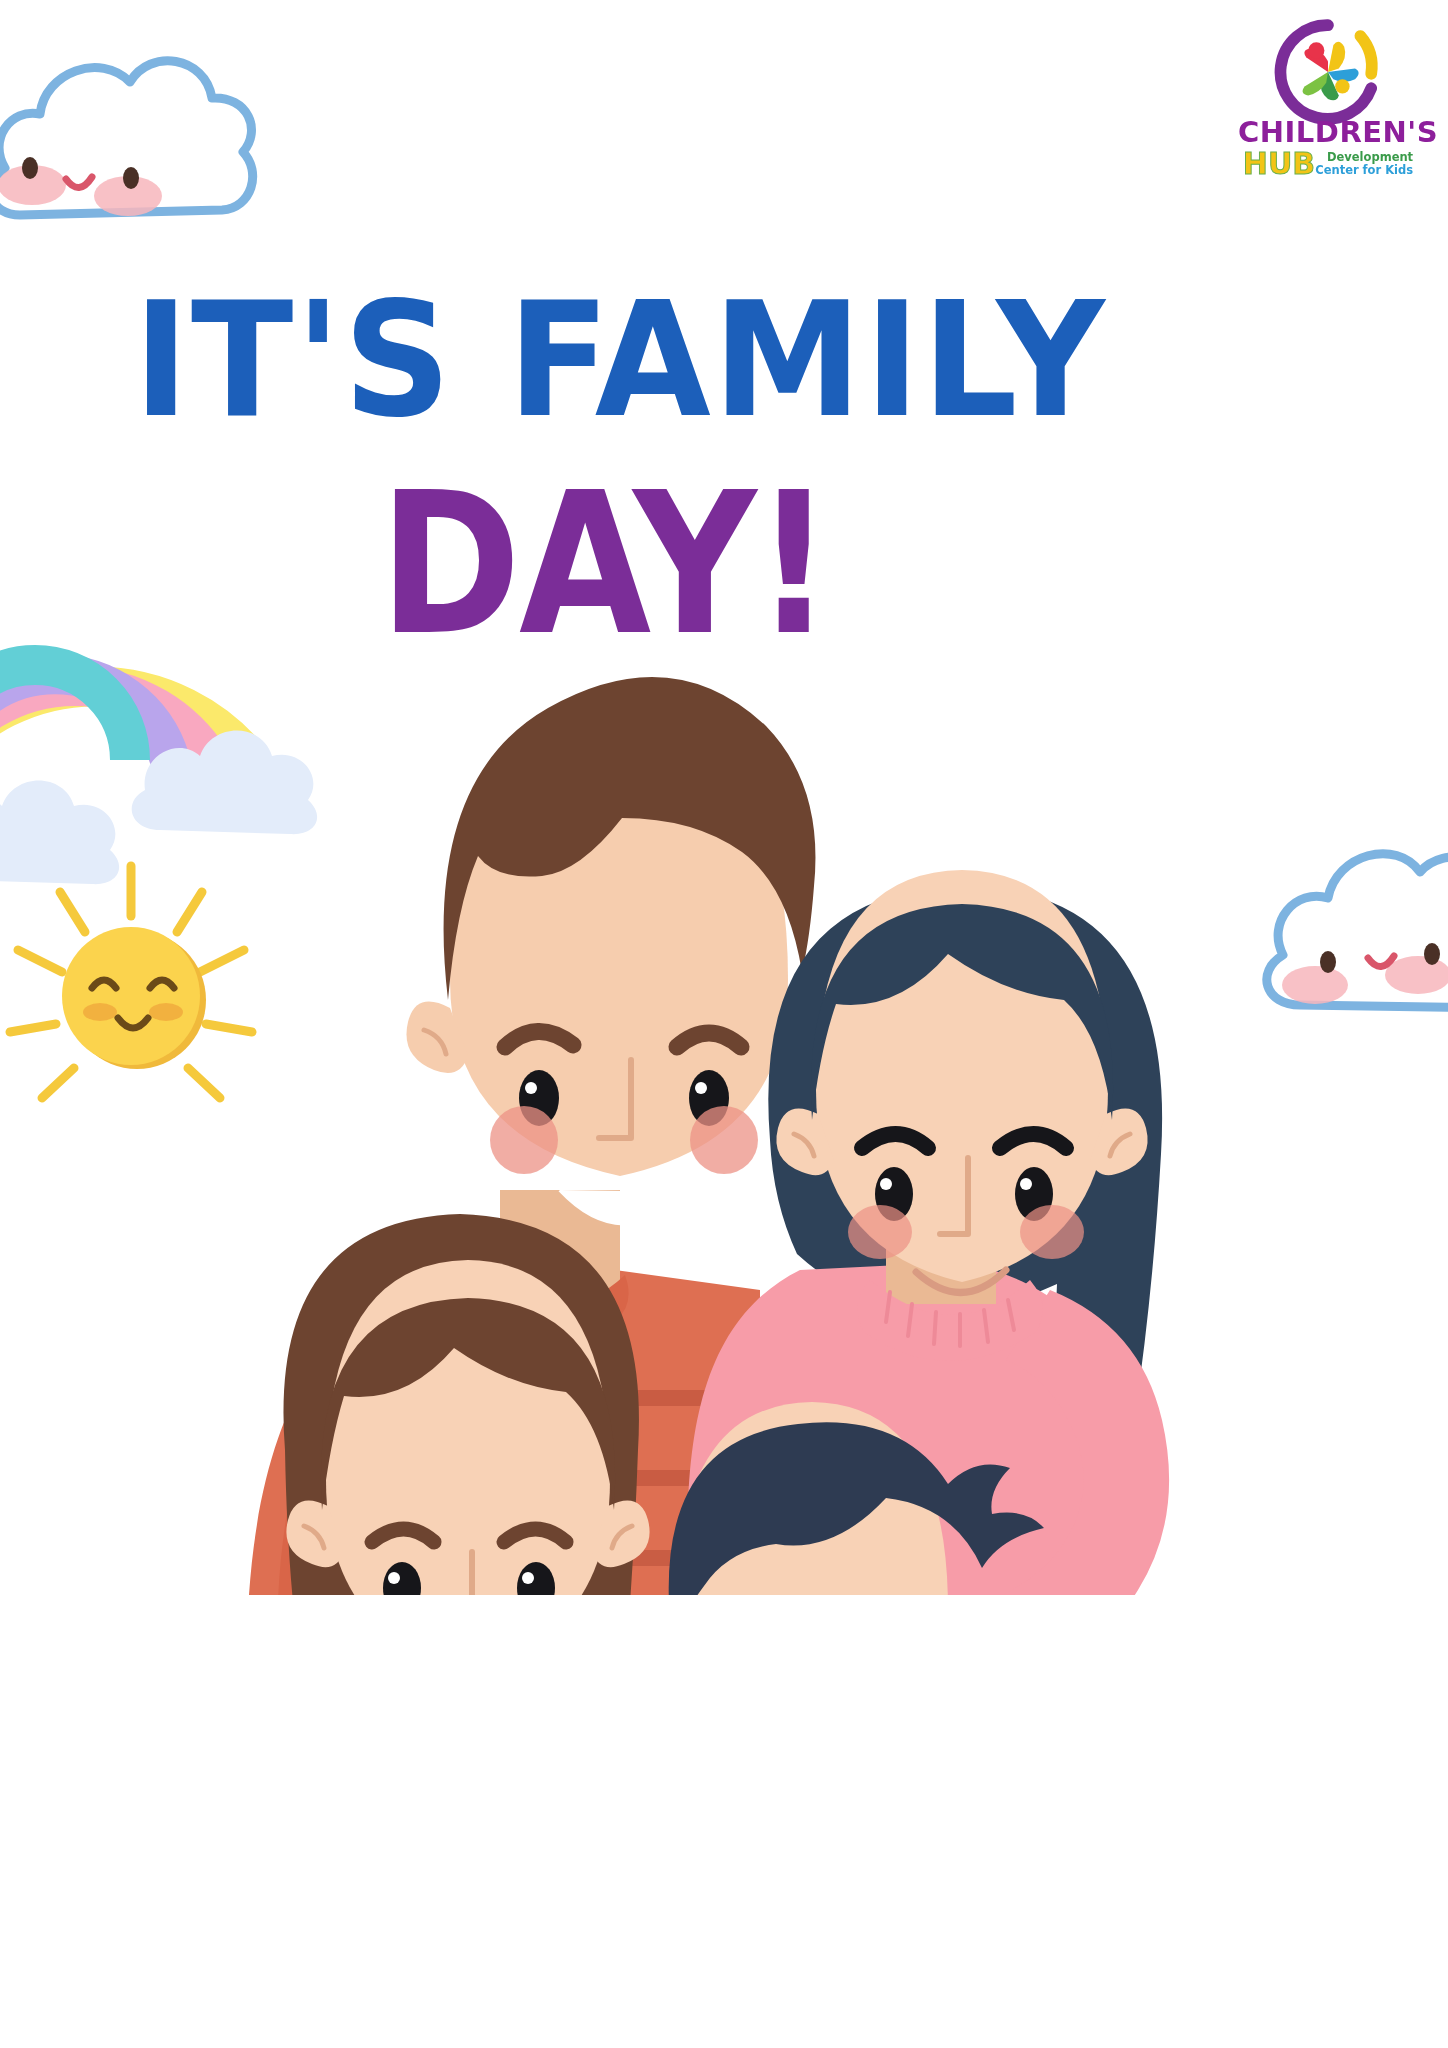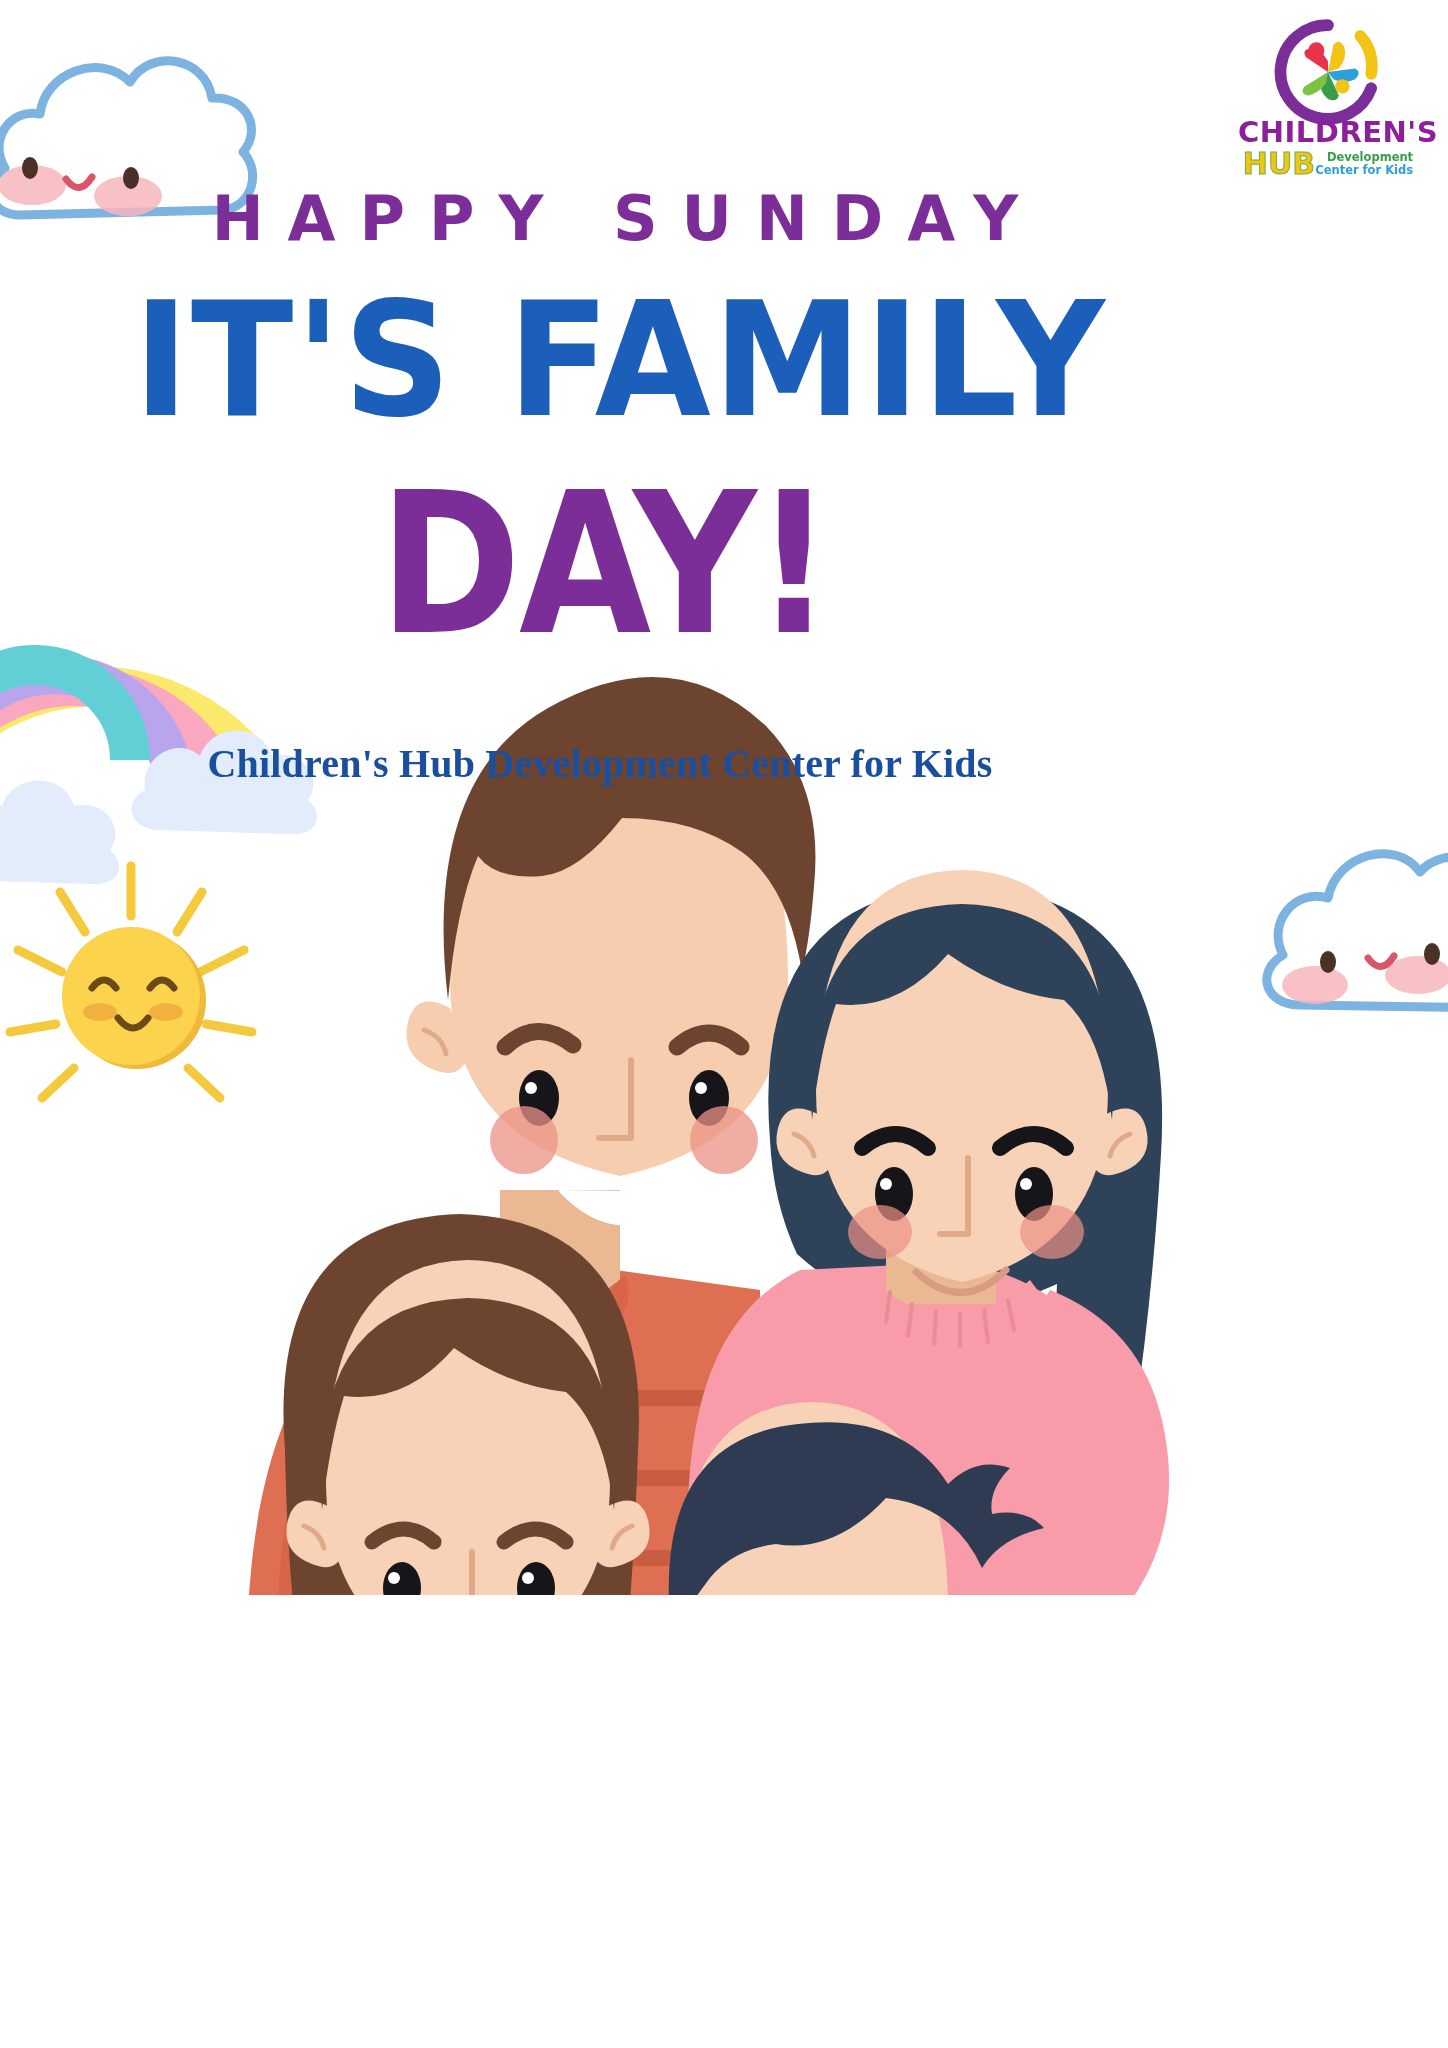--- a/index.html
+++ b/index.html
@@ -399,18 +399,16 @@
     <div class="logo-name">CHILDREN'S</div>
     <div class="logo-sub">
       <span class="logo-hub">HUB</span>
       <span class="logo-tag">
         <span class="l1">Development</span>
         <span class="l2">Center  for Kids</span>
       </span>
     </div>
   </div>
 
-  <div class="h-sunday">HAPPY SUNDAY</div>
   <div class="h-family">IT'S FAMILY</div>
   <div class="h-day">DAY!</div>
-  <div class="h-sub">Children's Hub Development Center for Kids</div>
 
 </div>
 
 </body></html>

